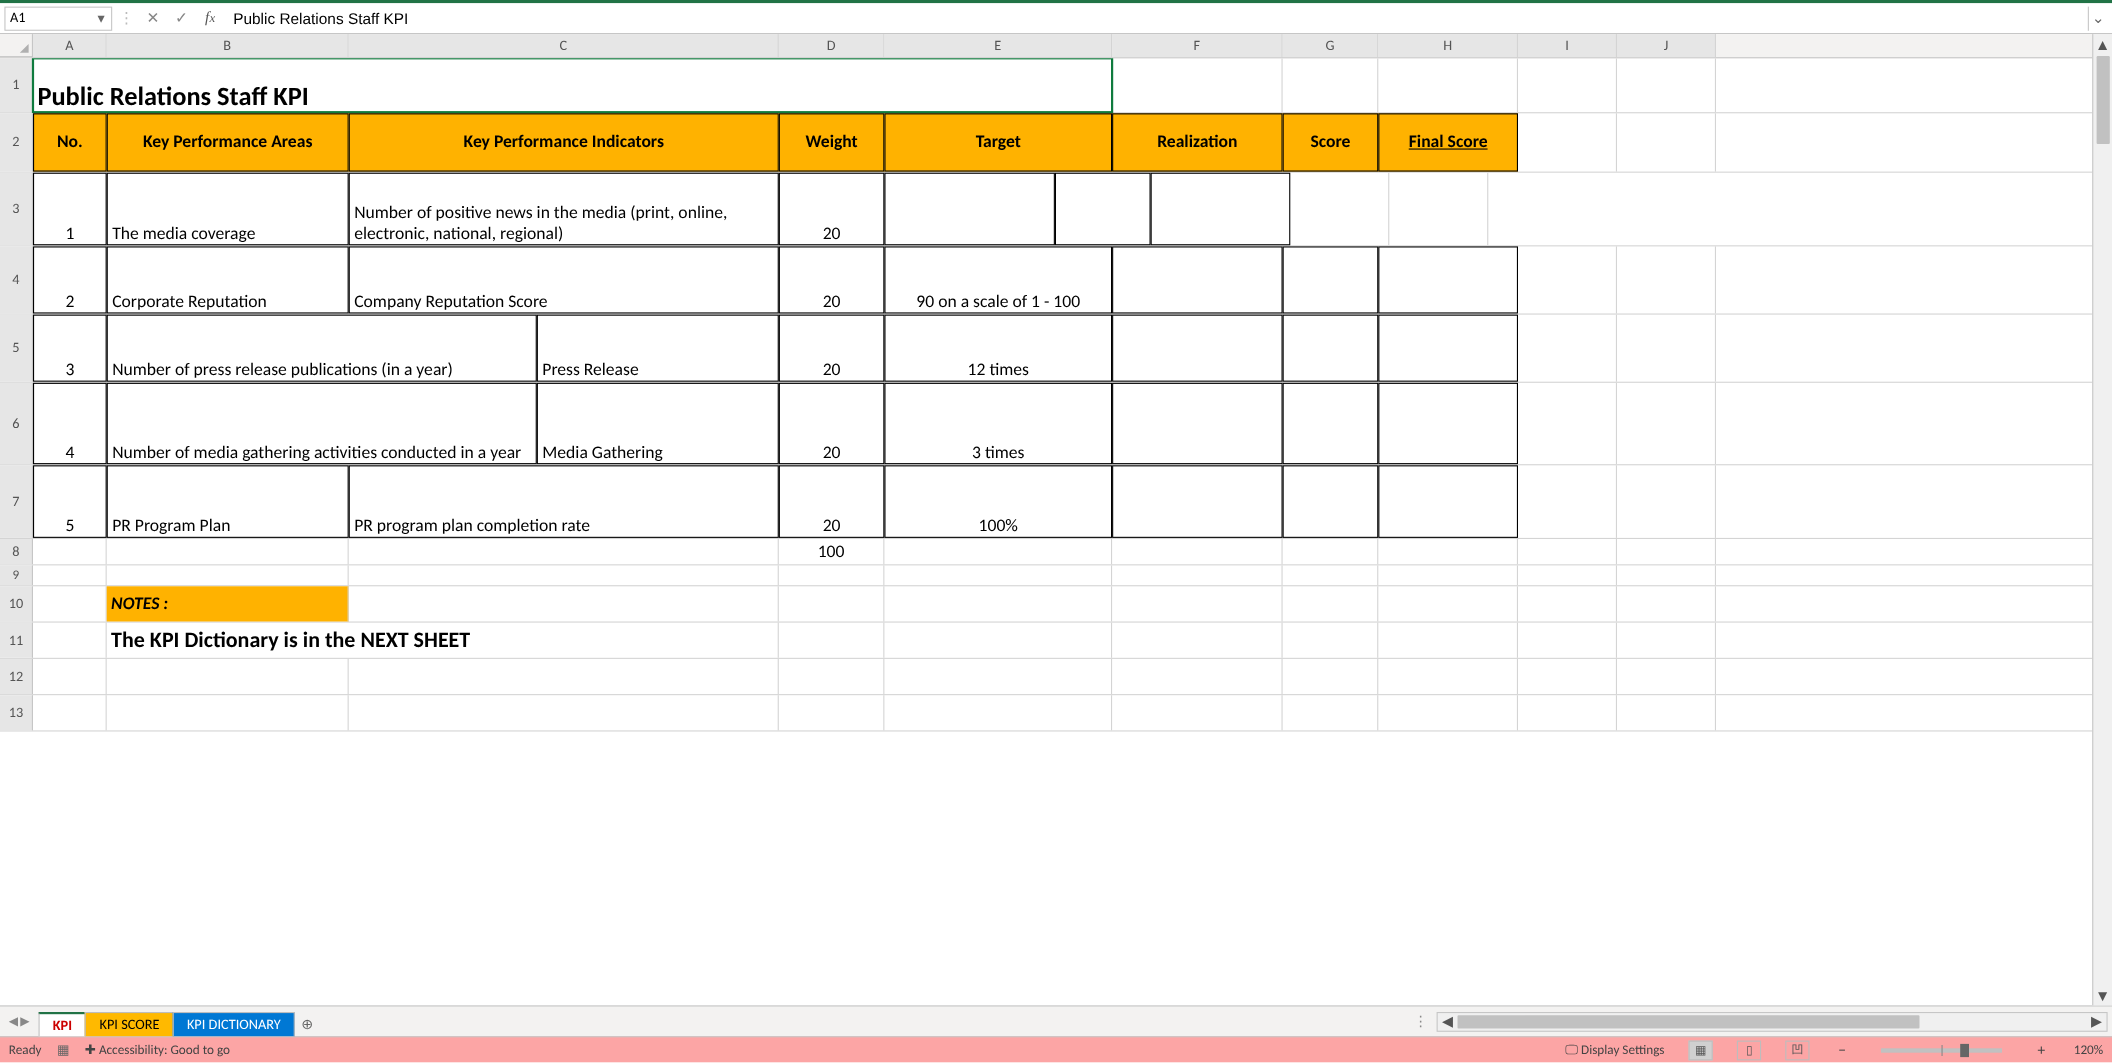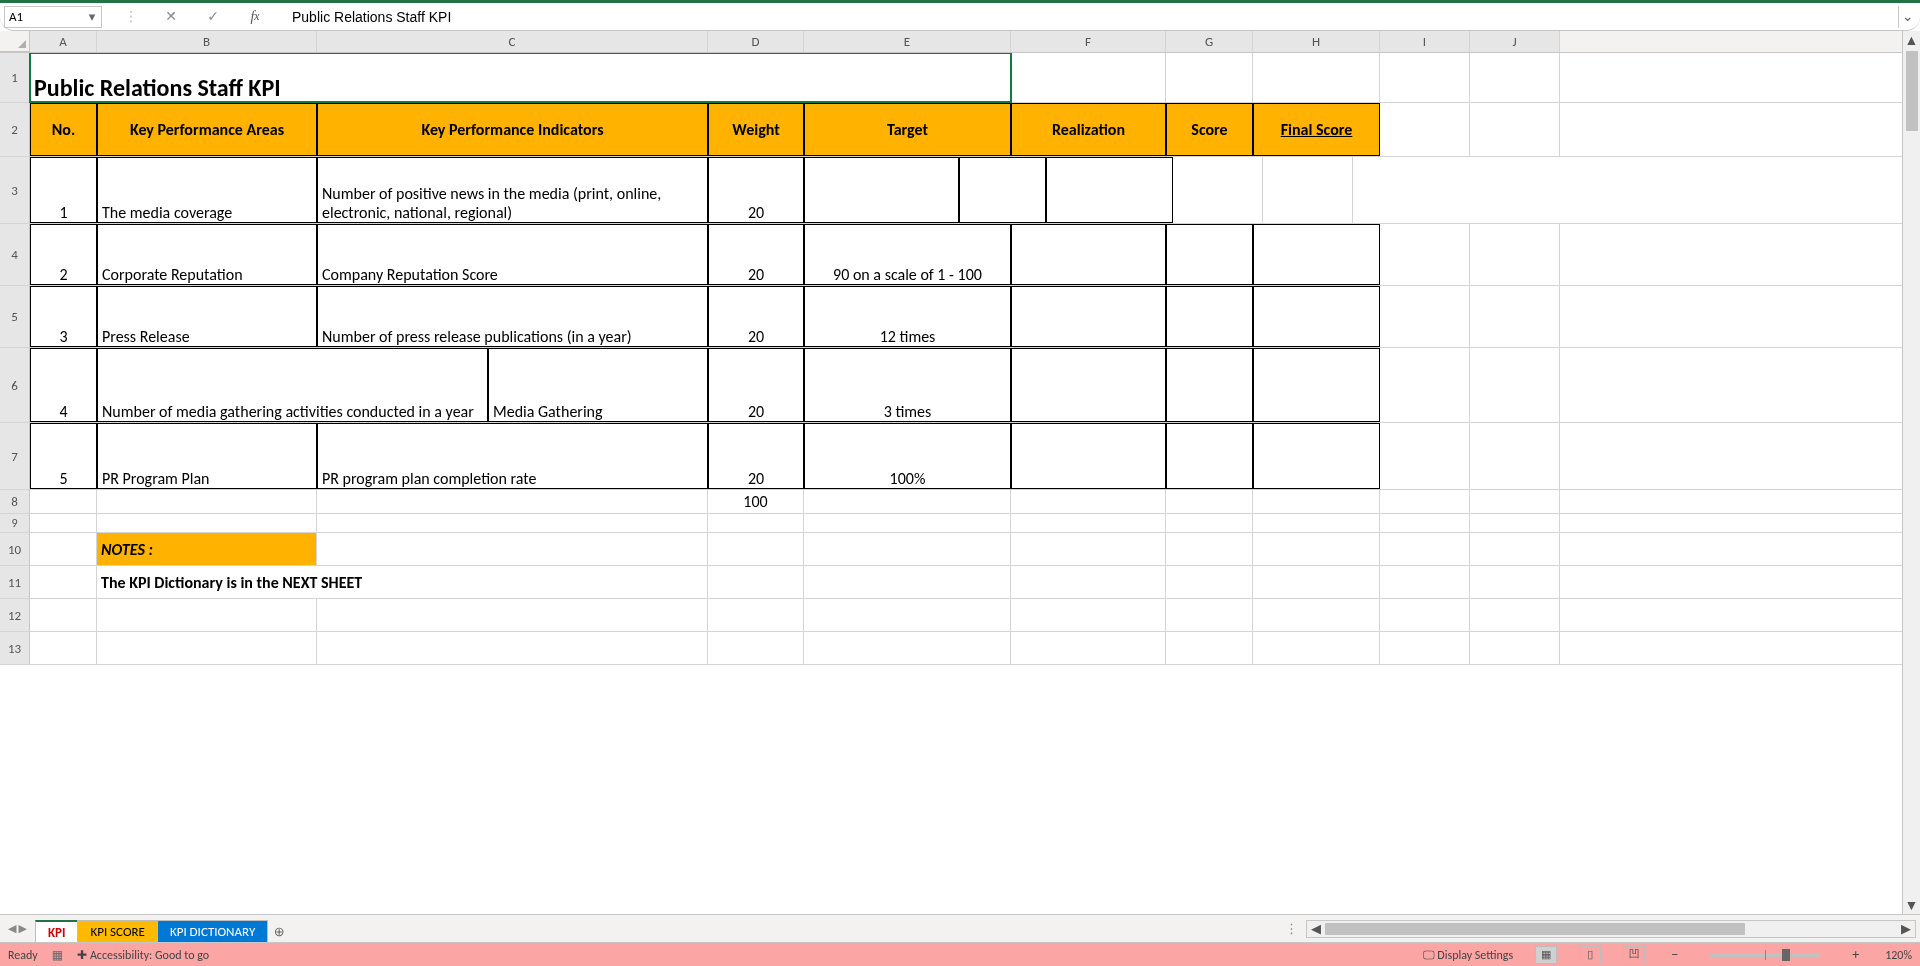--- a/index.html
+++ b/index.html
@@ -14,22 +14,21 @@
   }
   .top-green-bar { height: 3px; background: #217346; }
   
   .formula-row {
     display: flex;
     align-items: center;
     height: 28px;
     border-bottom: 1px solid #c6c6c6;
     background: #fff;
     padding: 0 4px;
-    gap: 20px;
-    border-radius: 14px;
+    gap: 4px;
   }
   .name-box {
     width: 98px;
     height: 22px;
     border: 1px solid #c6c6c6;
     background: #fff;
     display: flex;
     align-items: center;
     justify-content: space-between;
     padding: 0 4px;
@@ -133,21 +132,21 @@
     justify-content:center;
     border:1px solid #000;
   }
   .data-bordered {
     border:1px solid #000;
   }
   .note-cell {
     background:#ffb200; font-weight:bold; font-style:italic; font-size:16px;
   }
   .note-text {
-    font-weight:bold; font-size:16px;text-align:center;
+    font-weight:bold; font-size:20px;text-align:center;
   }
   
   .vsb {
     position:absolute; right:0; top:0; bottom:0; width:18px;
     background:#f0f0f0; border-left:1px solid #c6c6c6;
   }
   .vsb .arrow { height:18px; display:flex; align-items:center; justify-content:center; color:#555; cursor:pointer; }
   .vsb .thumb { width:12px; height:80px; background:#c1c1c1; margin:2px auto; border-radius:1px; cursor:pointer; }
 
   
@@ -295,22 +294,22 @@
       <div class="cell wF data-bordered"></div>
       <div class="cell wG data-bordered"></div>
       <div class="cell wH data-bordered"></div>
       <div class="cell wI"></div>
       <div class="cell wJ"></div>
     </div>
 
     <div class="row" style="height:62px;">
       <div class="row-h">5</div>
       <div class="cell center wA data-bordered">3</div>
+      <div class="cell left wC data-bordered">Number of press release publications (in a year)</div>
       <div class="cell left wB data-bordered">Press Release</div>
-      <div class="cell left wC data-bordered">Number of press release publications (in a year)</div>
       <div class="cell center wD data-bordered">20</div>
       <div class="cell center wE data-bordered">12 times</div>
       <div class="cell wF data-bordered"></div>
       <div class="cell wG data-bordered"></div>
       <div class="cell wH data-bordered"></div>
       <div class="cell wI"></div>
       <div class="cell wJ"></div>
     </div>
 
     <div class="row" style="height:75px;">

